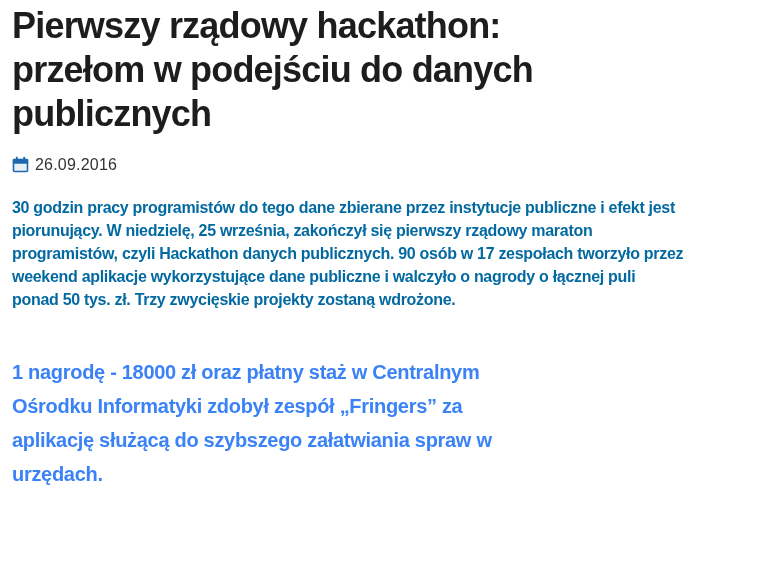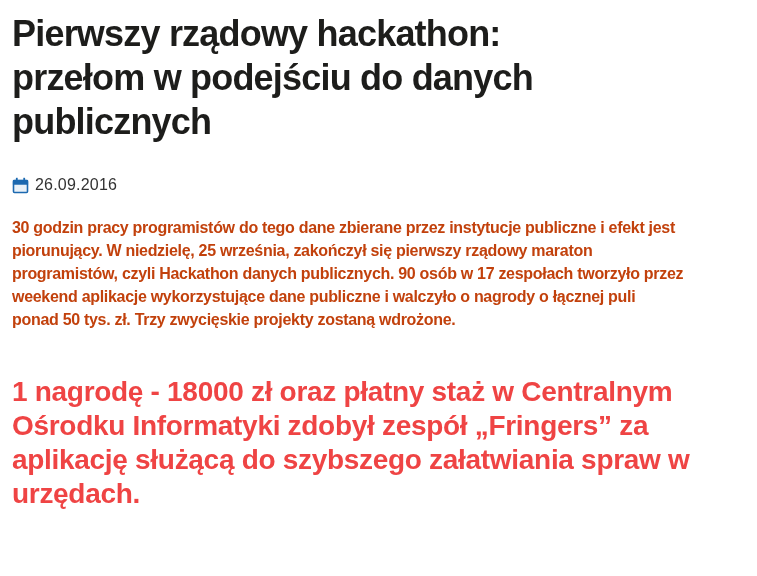--- a/index.html
+++ b/index.html
@@ -5,74 +5,73 @@
   html, body {
     margin: 0;
     padding: 0;
     background: #ffffff;
     width: 757px;
     height: 576px;
     overflow: hidden;
     font-family: "Liberation Sans", sans-serif;
   }
   .article {
-    padding: 8px 4px 0 12px;
+    padding: 0 4px 0 12px;
     width: 741px;
     overflow: hidden;
   }
   .article h1 {
     margin: 4px 0 0 0;
     font-size: 36px;
     line-height: 44px;
     font-weight: 700;
     letter-spacing: -0.8px;
     color: #1d1d1b;
     white-space: pre;
   }
   .date-row {
-    margin-top: 32px;
+    margin-top: 20px;
     display: flex;
-    align-items: center;
     gap: 6px;
   }
   .date-row .cal {
     width: 17px;
     height: 17px;
     display: inline-block;
     flex: 0 0 auto;
   }
   .date-row .date-text {
     font-size: 16px;
     color: #333333;
     letter-spacing: 0.2px;
   }
   .lead {
     margin-top: 22px;
     font-size: 16px;
     line-height: 23px;
     font-weight: 700;
-    color: #c2410c;
+    color: #0369a1;
     letter-spacing: -0.3px;
     white-space: pre;
   }
   .body-par {
     margin-top: 22px;
     font-size: 16px;
     line-height: 23px;
     font-weight: 400;
     color: #333333;
     letter-spacing: -0.2px;
     white-space: pre;
   }
   .article h2 {
     margin: 44px 0 0 0;
-    font-size: 28px;
+    font-size: 20px;
     line-height: 34px;
     font-weight: 700;
-    color: #ef4444;
+    color: #3b82f6;
     letter-spacing: -0.3px;
     white-space: pre;
   }
 </style>
 </head>
 <body>
 
 <div class="article">
 
   <h1>Pierwszy rządowy hackathon:

